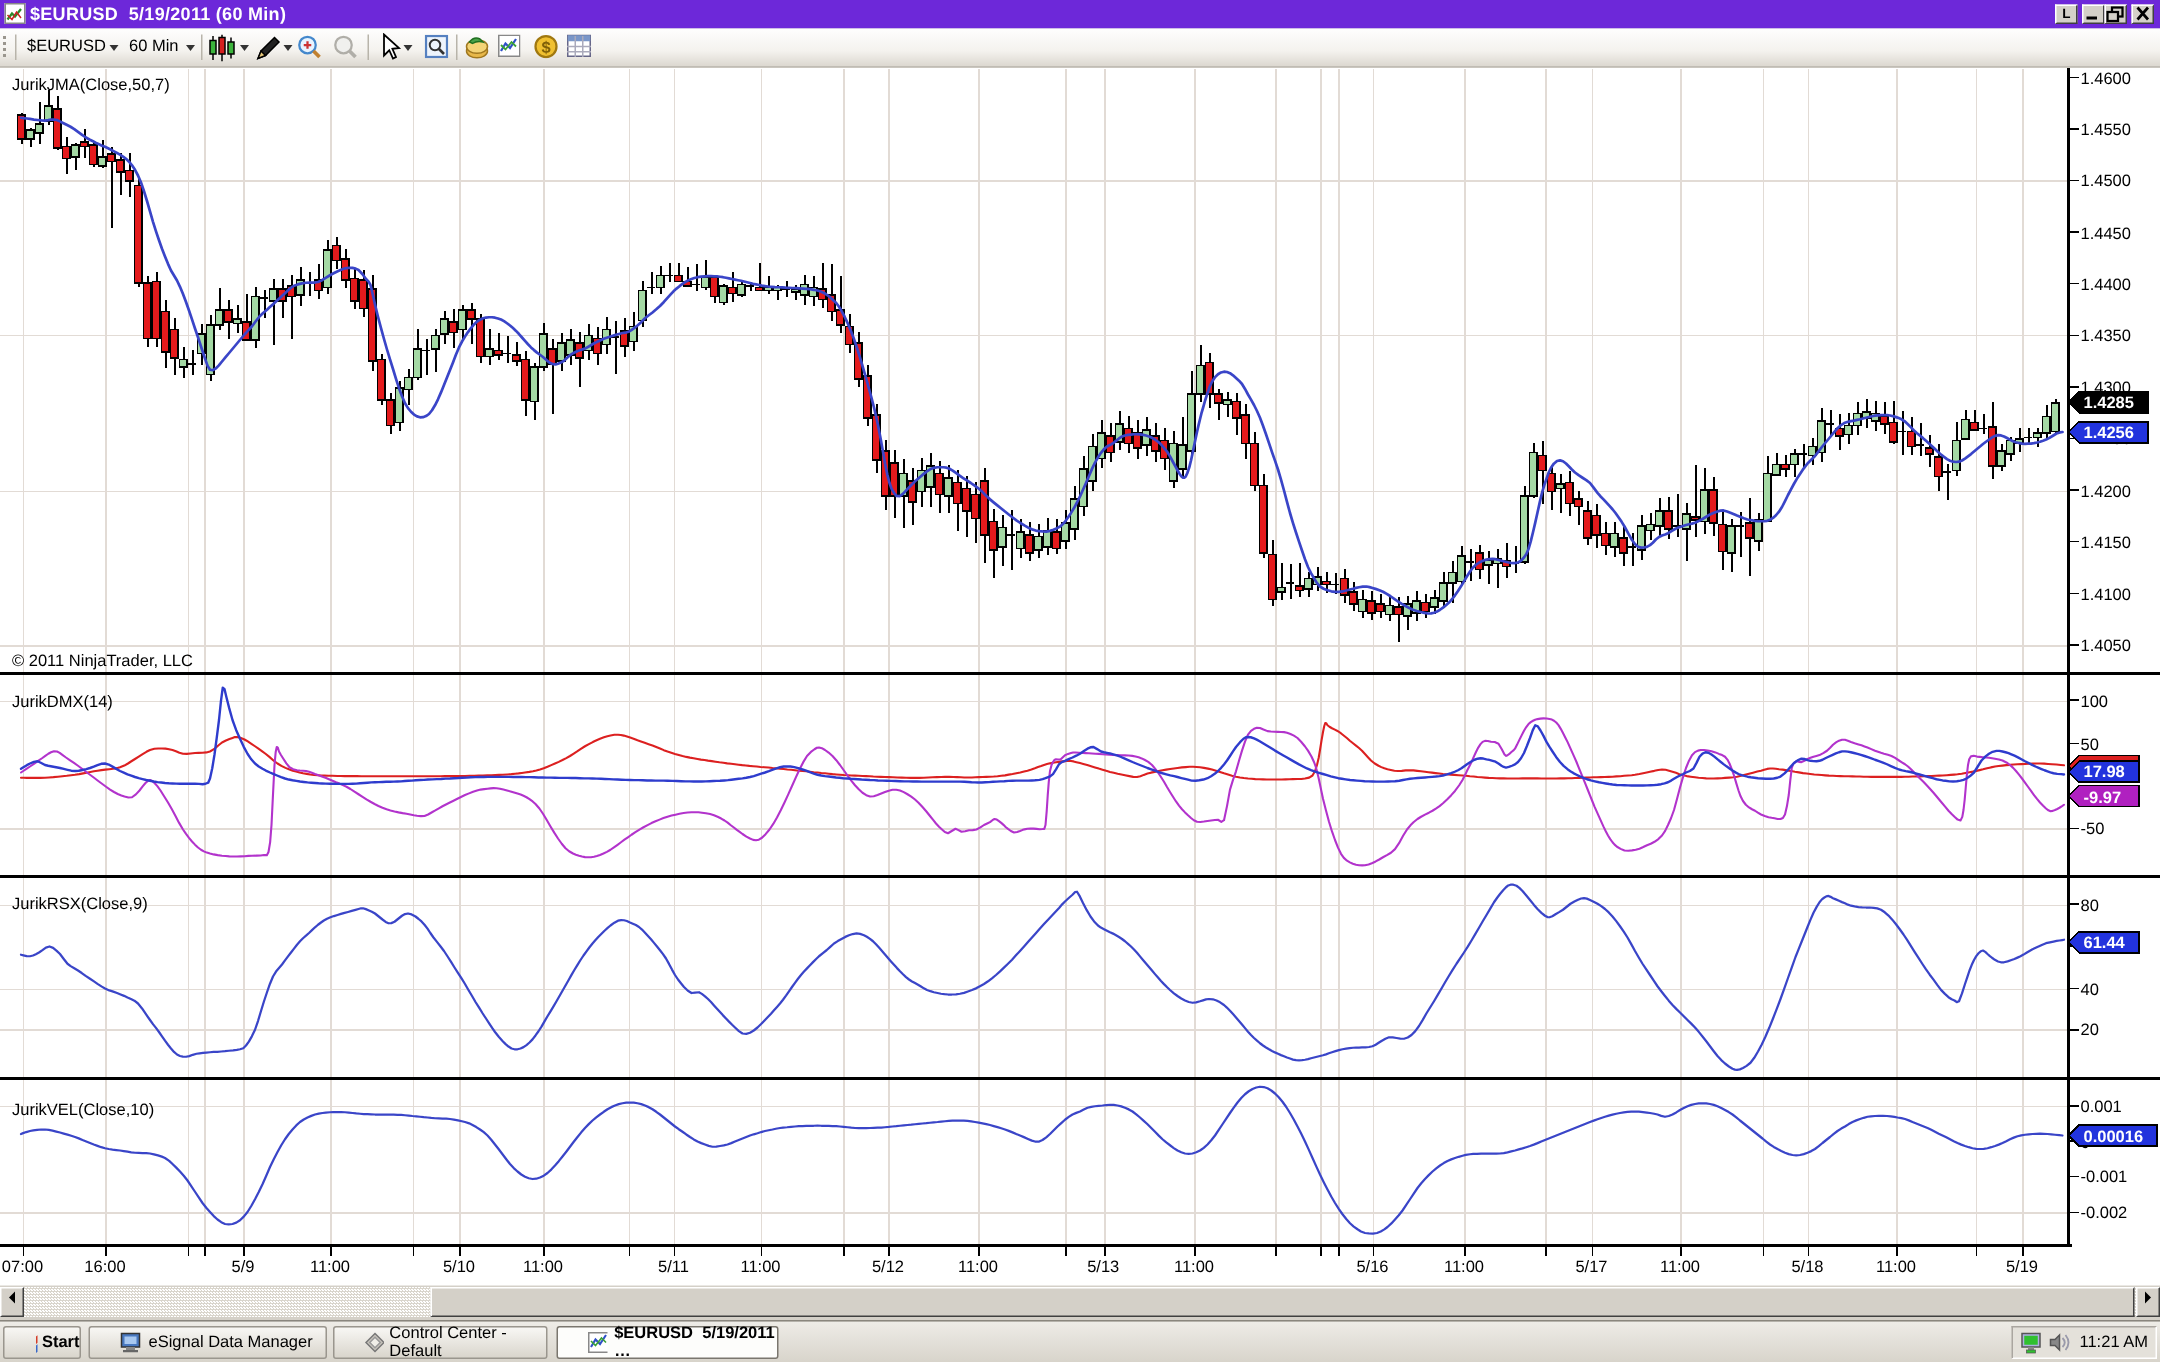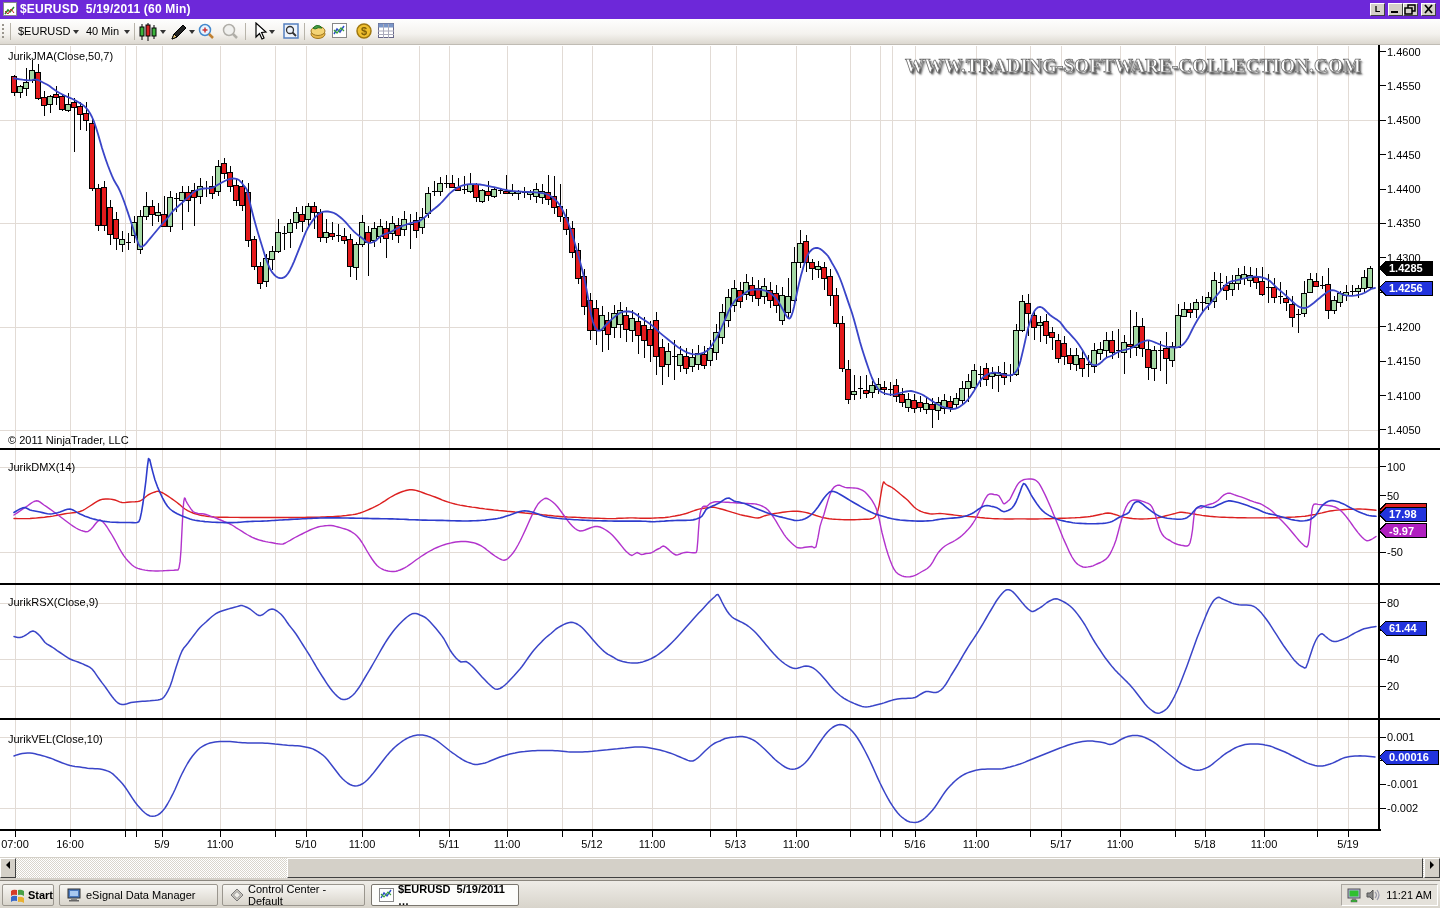--- a/index.html
+++ b/index.html
@@ -12,21 +12,21 @@
 #toolbar{position:absolute;left:0;top:19px;width:1440px;height:26px;background:linear-gradient(#fefefe,#f4f2ee 60%,#dcd8d0);border-bottom:1px solid #c0bcb4}
 .tbtext{position:absolute;top:6px;font-size:11px;color:#000}
 .tsep{position:absolute;top:4px;width:1px;height:17px;background:#b8b4aa}
 .dArr{position:absolute;top:11px;width:0;height:0;border-left:3px solid transparent;border-right:3px solid transparent;border-top:4px solid #333}
 
 #sbar{position:absolute;left:0;top:858px;width:1440px;height:20px;background:repeating-conic-gradient(#ffffff 0% 25%,#d9d5cc 0% 50%) 0 0/2px 2px}
 .sbtn{position:absolute;top:0;width:16px;height:20px;background:#d4d0c8;border:1px solid;border-color:#fff #404040 #404040 #fff;text-align:center;font-size:8px;line-height:18px;color:#000}
 #sthumb{position:absolute;left:287px;top:0;width:1136px;height:20px;background:#d4d0c8;border:1px solid;border-color:#fff #404040 #404040 #fff}
 
 #task{position:absolute;left:0;top:880px;width:1440px;height:28px;background:linear-gradient(#eeece7,#d8d4cb);border-top:1px solid #8a867e}
-.tkb{position:absolute;top:3px;height:22px;background:linear-gradient(#f8f7f4,#d9d5cc);border:1px solid #9a968e;border-radius:2px;font-size:11px;color:#000;display:flex;align-items:center;padding-left:7px}
+.tkb{position:absolute;top:3px;height:22px;background:linear-gradient(#f8f7f4,#d9d5cc);border:1px solid #9a968e;border-radius:2px;font-size:11px;color:#000;display:flex;align-items:center;padding-left:20px}
 #tray{position:absolute;right:2px;top:3px;width:97px;height:22px;border:1px solid;border-color:#aaa6a0 #fff #fff #aaa6a0;display:flex;align-items:center;background:#e4e1da}
 
 #wm{position:absolute;left:905px;top:55px;width:455px;text-align:center;font-family:"Liberation Serif",serif;font-weight:bold;font-size:19px;letter-spacing:0.2px;color:#ffffff;-webkit-text-stroke:0.75px #707070;text-shadow:1.5px 1.5px 1.5px #555,2.5px 2.5px 2px #999;white-space:nowrap}
 </style></head>
 <body>
 <div id="page">
 <svg width="1440" height="812" viewBox="0 45 1440 812" style="position:absolute;left:0;top:45px" shape-rendering="crispEdges" text-rendering="optimizeLegibility">
 <rect x="0" y="45" width="1440" height="812" fill="#ffffff"></rect>
 <g stroke="#e2dbd5" stroke-width="1">
         <line x1="15.5" y1="46" x2="15.5" y2="829"></line>
@@ -688,21 +688,21 @@
         <g fill="#9a968e">
           <rect x="0" y="1" width="2" height="2"></rect>
           <rect x="0" y="5" width="2" height="2"></rect>
           <rect x="0" y="9" width="2" height="2"></rect>
           <rect x="0" y="13" width="2" height="2"></rect>
         </g>
       </svg>
   <div class="tsep" style="left:10px"></div>
   <div class="tbtext" style="left:18px">$EURUSD</div>
       <div class="dArr" style="left:73px"></div>
-  <div class="tbtext" style="left:86px">40 Min</div>
+  <div class="tbtext" style="left:86px">60 Min</div>
       <div class="dArr" style="left:124px"></div>
   <div class="tsep" style="left:134px"></div>
   <svg style="position:absolute;left:139px;top:4px" width="20" height="18">
     <line x1="3" y1="1" x2="3" y2="17" stroke="#000"></line>
         <rect x="1" y="4" width="4" height="9" fill="#3cb43c" stroke="#000" stroke-width="1"></rect>
     <line x1="9" y1="0" x2="9" y2="18" stroke="#000"></line>
         <rect x="7" y="2" width="4" height="11" fill="#d42020" stroke="#000" stroke-width="1"></rect>
     <line x1="15" y1="2" x2="15" y2="16" stroke="#000"></line>
         <rect x="13" y="5" width="4" height="8" fill="#3cb43c" stroke="#000" stroke-width="1"></rect>
   </svg>
@@ -748,21 +748,20 @@
       </svg>
   <svg style="position:absolute;left:378px;top:4px" width="16" height="15">
         <rect x="0.5" y="0.5" width="15" height="14" fill="#fff" stroke="#668"></rect>
         <rect x="0.5" y="0.5" width="15" height="4" fill="#7a96c8"></rect>
         <line x1="0" y1="8" x2="16" y2="8" stroke="#aab" stroke-width="1"></line>
         <line x1="0" y1="11.5" x2="16" y2="11.5" stroke="#aab" stroke-width="1"></line>
         <line x1="5.5" y1="1" x2="5.5" y2="15" stroke="#aab" stroke-width="1"></line>
         <line x1="10.5" y1="1" x2="10.5" y2="15" stroke="#aab" stroke-width="1"></line>
       </svg>
 </div>
-<div id="wm">WWW.TRADING-SOFTWARE-COLLECTION.COM</div>
 <div id="sbar">
   <div class="sbtn" style="left:0"><svg width="8" height="10">
           <path d="M6 1 L2 5 L6 9 Z" fill="#000"></path>
         </svg></div>
   <div id="sthumb"></div>
   <div class="sbtn" style="left:1424px"><svg width="8" height="10">
           <path d="M2 1 L6 5 L2 9 Z" fill="#000"></path>
         </svg></div>
 </div>
 <div id="task">

